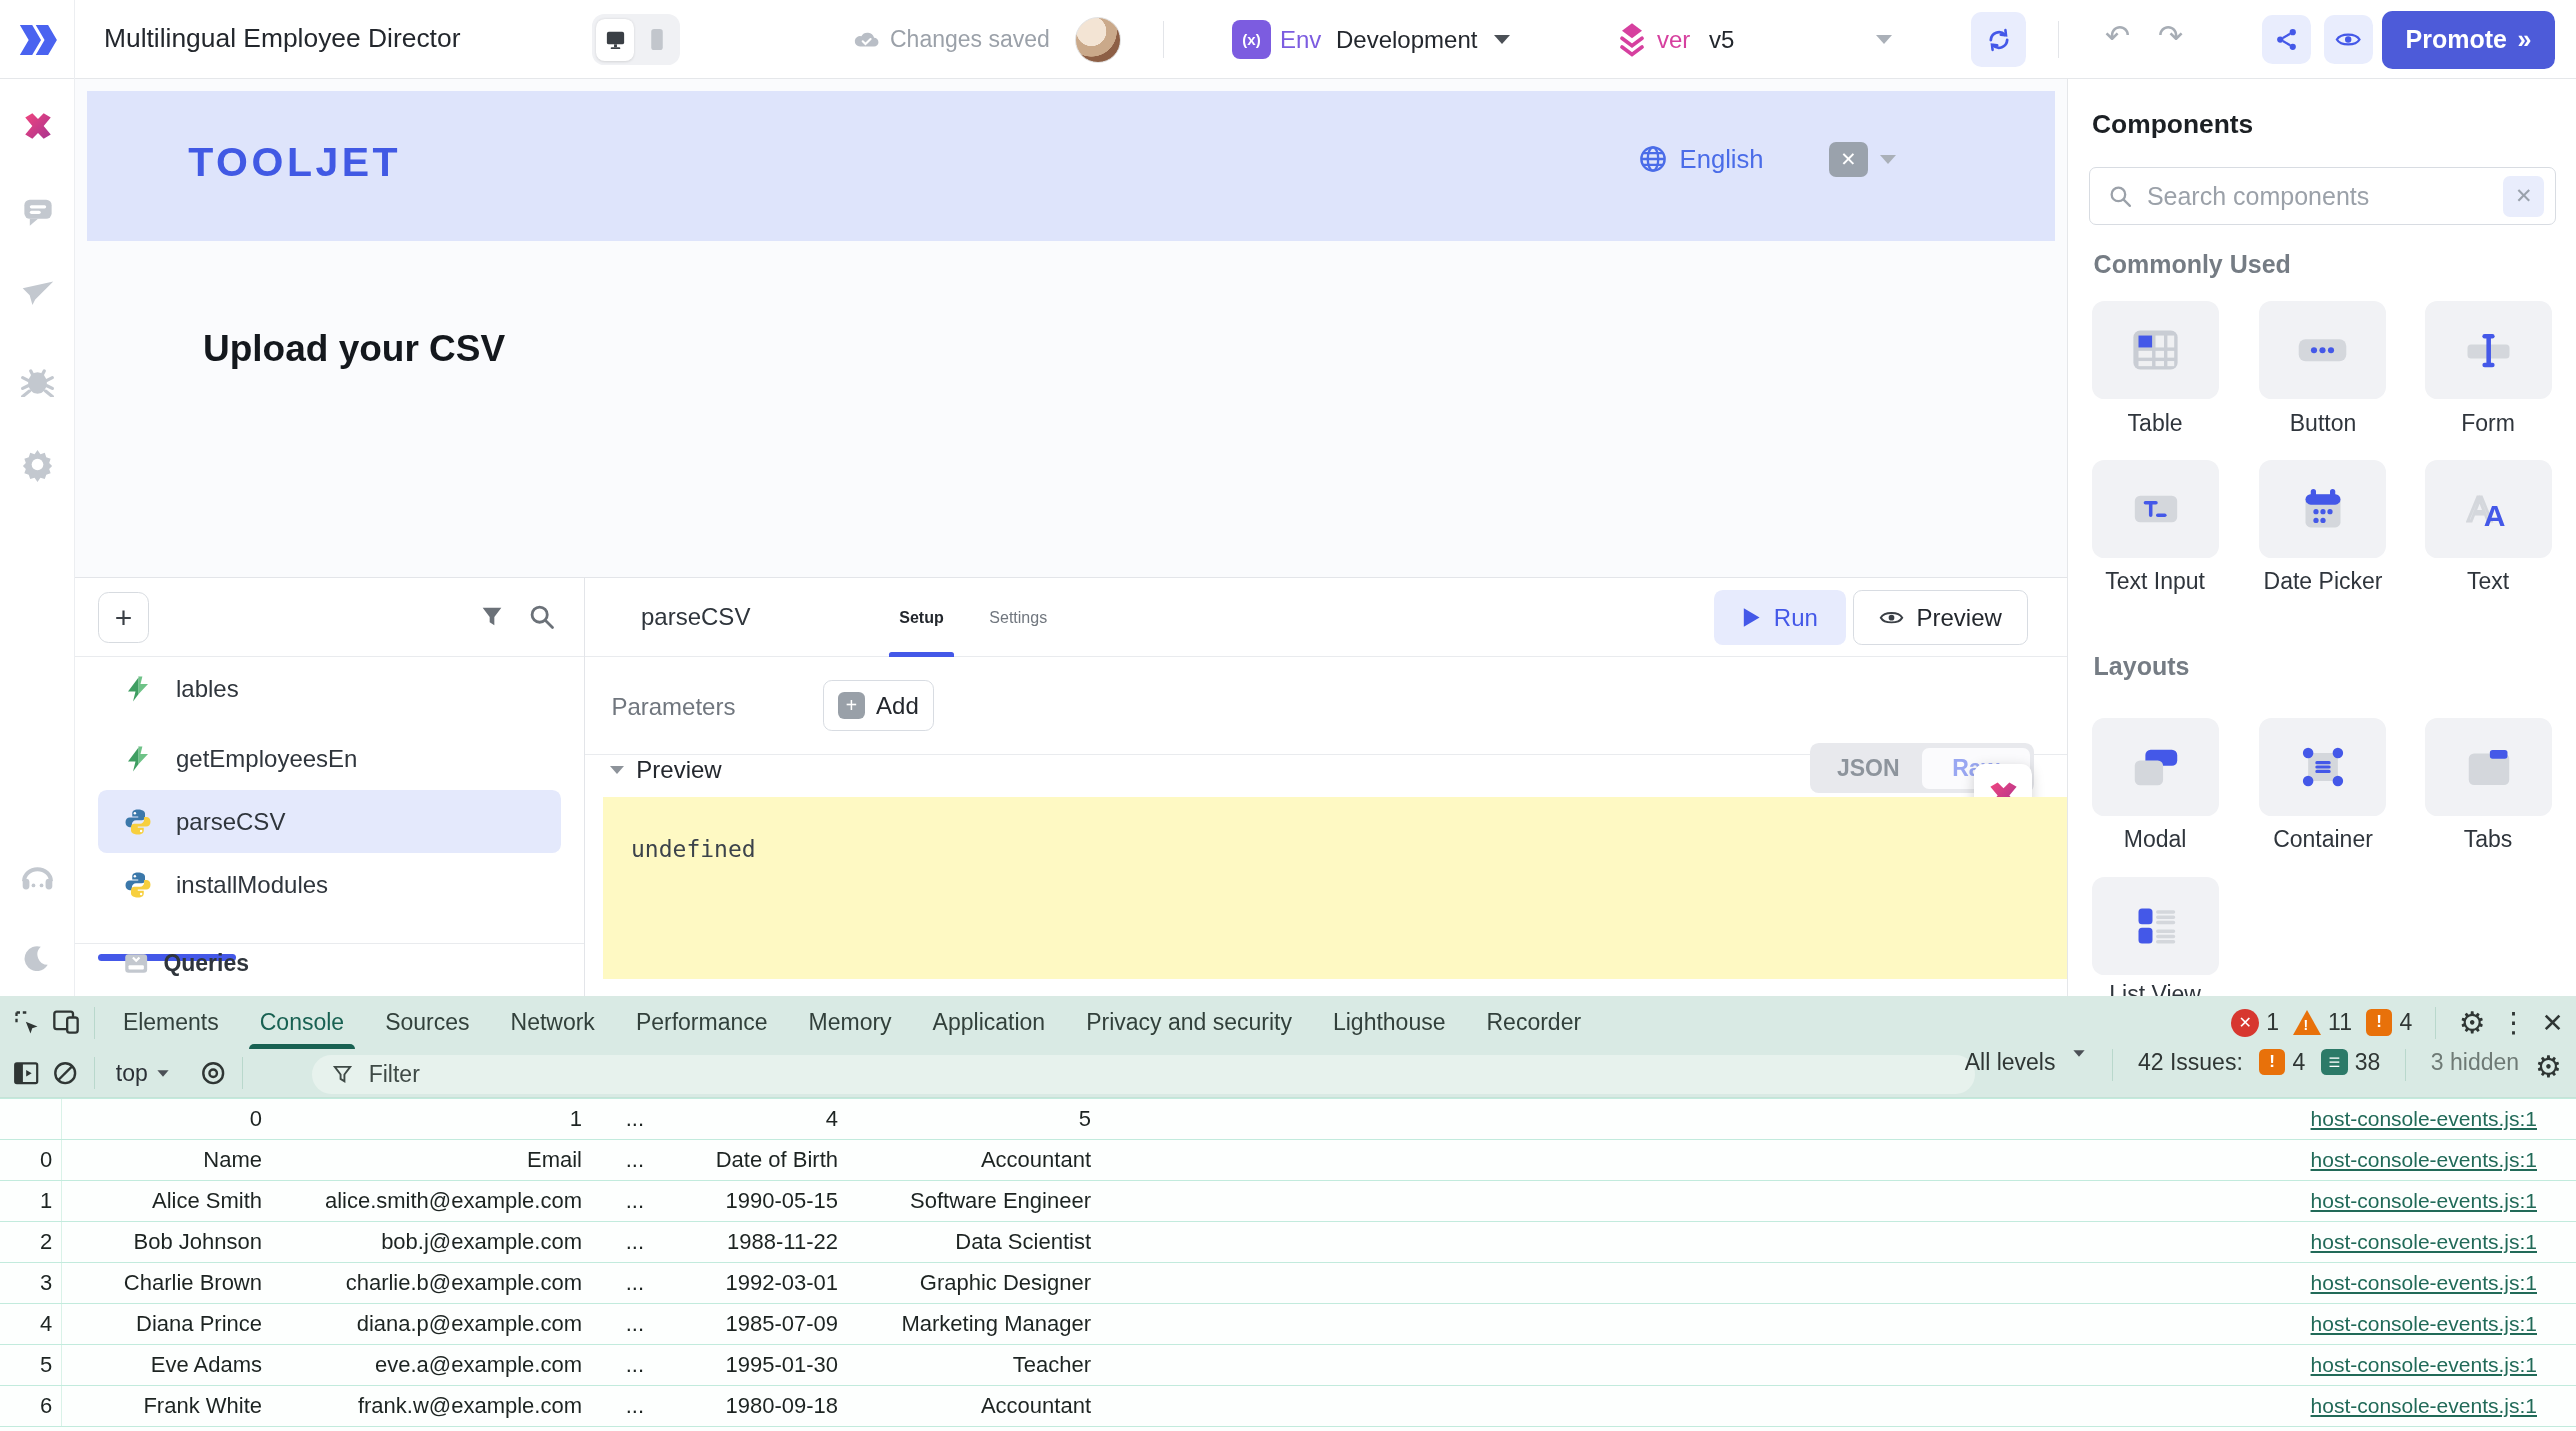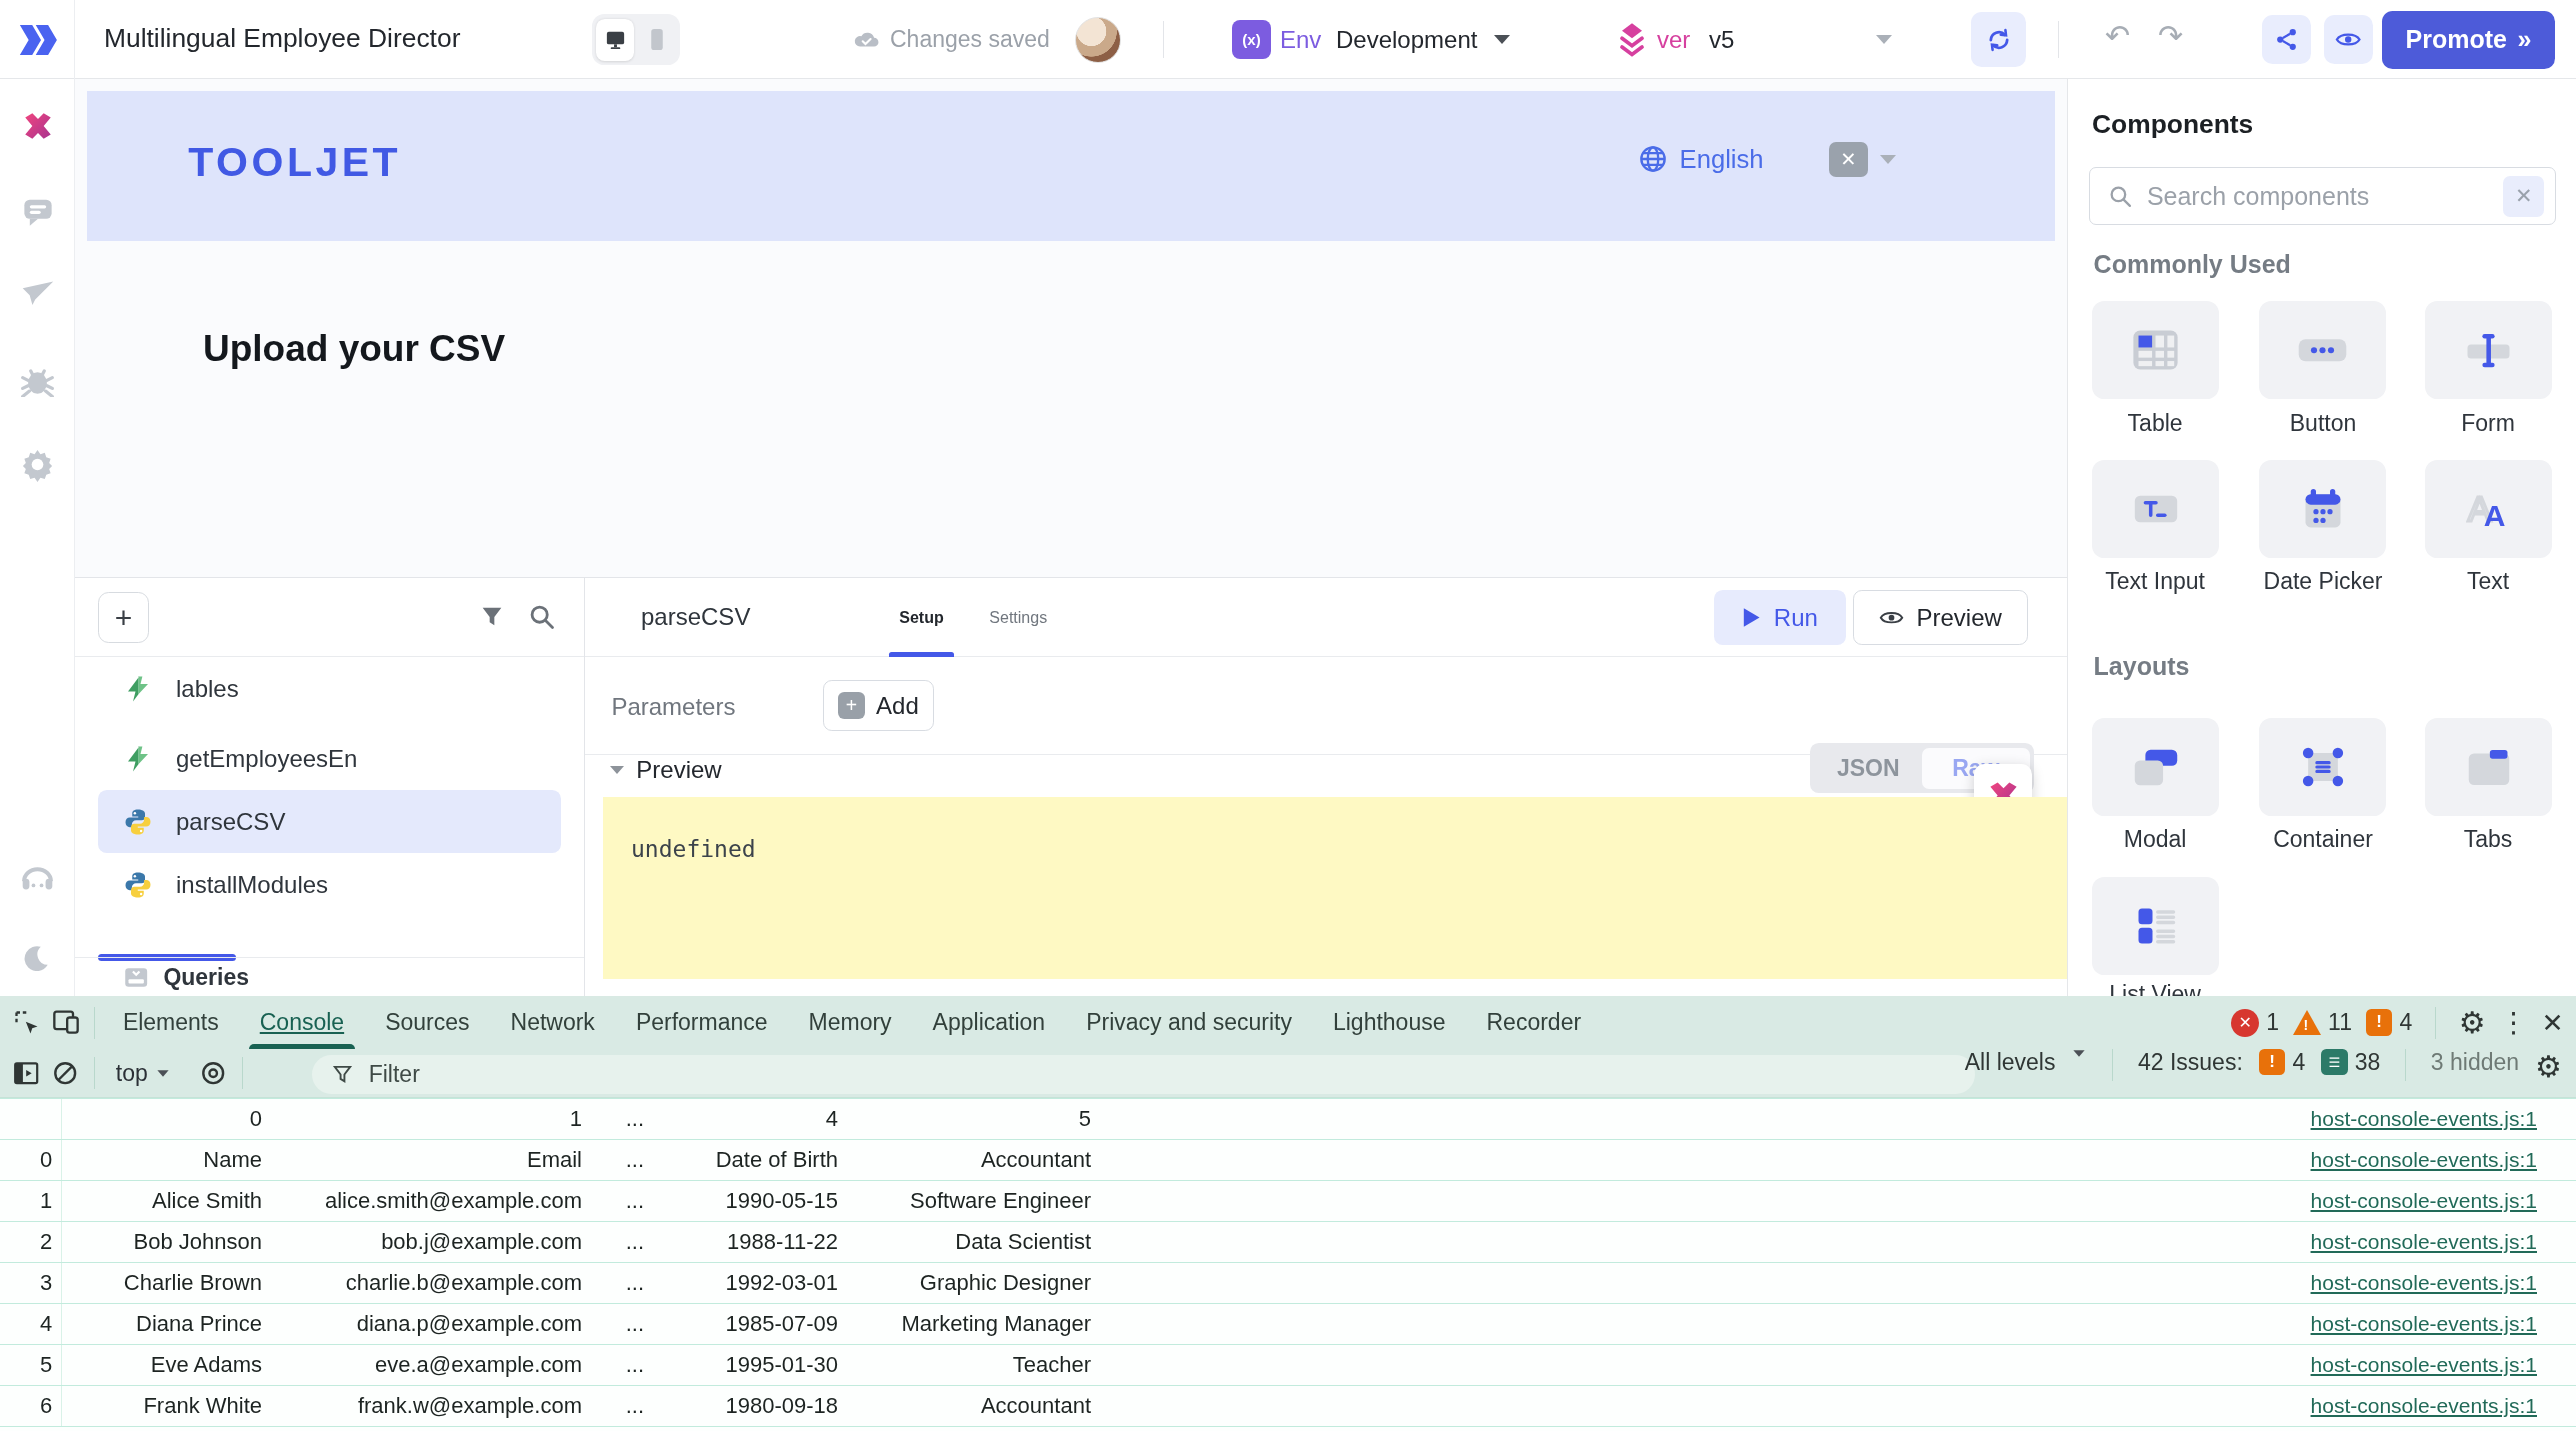--- a/index.html
+++ b/index.html
@@ -48,21 +48,21 @@
   
   .qpanel{position:absolute;left:0;top:498px;width:1992px;height:419px;background:#fff;border-top:0.9px solid #e3e5e9;}
   .qleft{position:absolute;left:0;top:0;width:510px;height:419px;border-right:0.9px solid #e3e5e9;}
   .qtop{position:absolute;left:0;top:0;width:100%;height:79px;border-bottom:0.9px solid #e9ebee;}
   .add-query-btn{position:absolute;left:23px;top:14px;width:51px;height:51px;border:0.9px solid #d7dbe0;border-radius:10.6px;background:#fff;font-size:30px;color:#3a3f45;display:flex;align-items:center;justify-content:center;cursor:pointer;}
   .qtop-icon{position:absolute;top:25px;width:28px;height:28px;}
   .qlist{position:absolute;left:0;top:79px;width:100%;}
   .qitem{position:relative;margin:0 23px;height:63px;display:flex;align-items:center;gap:23px;padding-left:25px;border-radius:8.8px;font-size:24px;color:#2f353c;cursor:pointer;}
   .qitem.selected{background:#e4e9fc;}
   .qscrollbar{position:absolute;left:23px;top:376px;width:138px;height:7px;border-radius:3.5px;background:#4458e8;}
-  .qfooter{position:absolute;left:0;top:379px;width:100%;height:40px;border-top:0.9px solid #e9ebee;display:flex;align-items:center;gap:14px;padding-left:48px;font-size:23px;font-weight:600;color:#2f353c;}
+  .qfooter{position:absolute;left:0;top:365px;width:100%;height:40px;border-top:0.9px solid #e9ebee;display:flex;align-items:center;gap:14px;padding-left:48px;font-size:23px;font-weight:600;color:#2f353c;}
   .qright{position:absolute;left:510px;top:0;width:1483px;height:419px;}
   .qhead{position:absolute;left:0;top:0;width:100%;height:79px;border-bottom:0.9px solid #e9ebee;}
   .qtitle{position:absolute;left:56px;top:25px;font-size:24px;font-weight:500;color:#2f353c;}
   .qtabs{position:absolute;left:309px;top:0;height:79px;display:flex;gap:35px;align-items:center;}
   .qtab{position:relative;height:79px;display:flex;align-items:center;font-size:16px;color:#70767e;cursor:pointer;padding:0 5.3px;text-align:right;}
   .qtab.active{color:#23272d;font-weight:600;}
   .qtab.active::after{content:"";position:absolute;left:-5.3px;right:-5.3px;bottom:0;height:5.3px;background:#4458e8;border-radius:2.6px 2.6px 0 0;}
   .run-btn{position:absolute;right:222px;top:12.3px;width:132px;height:55px;background:#e7ebfd;border-radius:8.8px;border:none;display:flex;align-items:center;justify-content:center;gap:12.3px;font-size:24px;color:#4458e8;font-weight:500;cursor:pointer;}
   .preview-btn{position:absolute;right:40px;top:12.3px;width:175px;height:55px;background:#fff;border:0.9px solid #d8dce2;border-radius:8.8px;display:flex;align-items:center;justify-content:center;gap:12.3px;font-size:24px;color:#23272d;cursor:pointer;}
   .params-label{position:absolute;left:26.4px;top:115px;font-size:24px;color:#70767e;}
@@ -90,21 +90,21 @@
   .card{position:absolute;width:127px;height:98px;background:#f1f2f5;border-radius:12.3px;display:flex;align-items:center;justify-content:center;cursor:pointer;}
   .card-label{position:absolute;width:176px;text-align:center;font-size:23px;color:#2f353c;}
 
   
   .devtools{position:absolute;left:0;top:996px;width:2576px;height:436px;background:#d9eae4;}
   .dt-tabbar{position:absolute;left:0;top:0;width:100%;height:53px;display:flex;align-items:center;}
   .dt-icon{display:flex;align-items:center;justify-content:center;width:39px;height:39px;cursor:pointer;color:#2f3634;}
   .dt-vsep{width:0.9px;height:32px;background:#b9d8cc;margin:0 8.8px;}
   .dt-tabs{display:flex;gap:41px;margin-left:19.4px;height:53px;align-items:center;}
   .dtab{position:relative;height:53px;display:flex;align-items:center;font-size:23px;color:#32403b;cursor:pointer;white-space:nowrap;}
-  .dtab.active{color:#186152;text-decoration:underline;}
+  .dtab.active{color:#186152;}
   .dtab.active::after{content:"";position:absolute;left:-10.6px;right:-10.6px;bottom:0;height:5.3px;background:#186152;border-radius:5.3px 5.3px 0 0;}
   .dt-right{position:absolute;right:12.3px;top:0;height:53px;display:flex;align-items:center;gap:14px;font-size:23px;color:#2f3634;}
   .err-badge{width:28px;height:28px;border-radius:50%;background:#d7372f;color:#fff;font-size:16px;display:flex;align-items:center;justify-content:center;}
   .warn-tri{width:0;height:0;border-left:14px solid transparent;border-right:14px solid transparent;border-bottom:25px solid #e8710a;position:relative;}
   .warn-tri span{position:absolute;left:-3.5px;top:7px;color:#fff;font-size:14px;font-weight:700;}
   .issue-sq{width:26.4px;height:26.4px;border-radius:5.3px;background:#e8710a;color:#fff;font-size:17px;font-weight:700;display:flex;align-items:center;justify-content:center;}
   .msg-sq{width:26.4px;height:26.4px;border-radius:5.3px;background:#2c7a68;color:#fff;font-size:13.2px;display:flex;align-items:center;justify-content:center;line-height:1;}
   .dt-toolbar{position:absolute;left:0;top:53px;width:100%;height:49px;display:flex;align-items:center;border-bottom:0.9px solid #c6e2d7;}
   .filter-input{position:absolute;left:312px;top:6.2px;width:1663px;height:39px;border-radius:19.4px;background:#e7f2ed;display:flex;align-items:center;gap:12.3px;padding:0 19.4px;}
   .filter-input input{flex:1;background:transparent;border:none;outline:none;font-size:23px;color:#3f4a46;}

